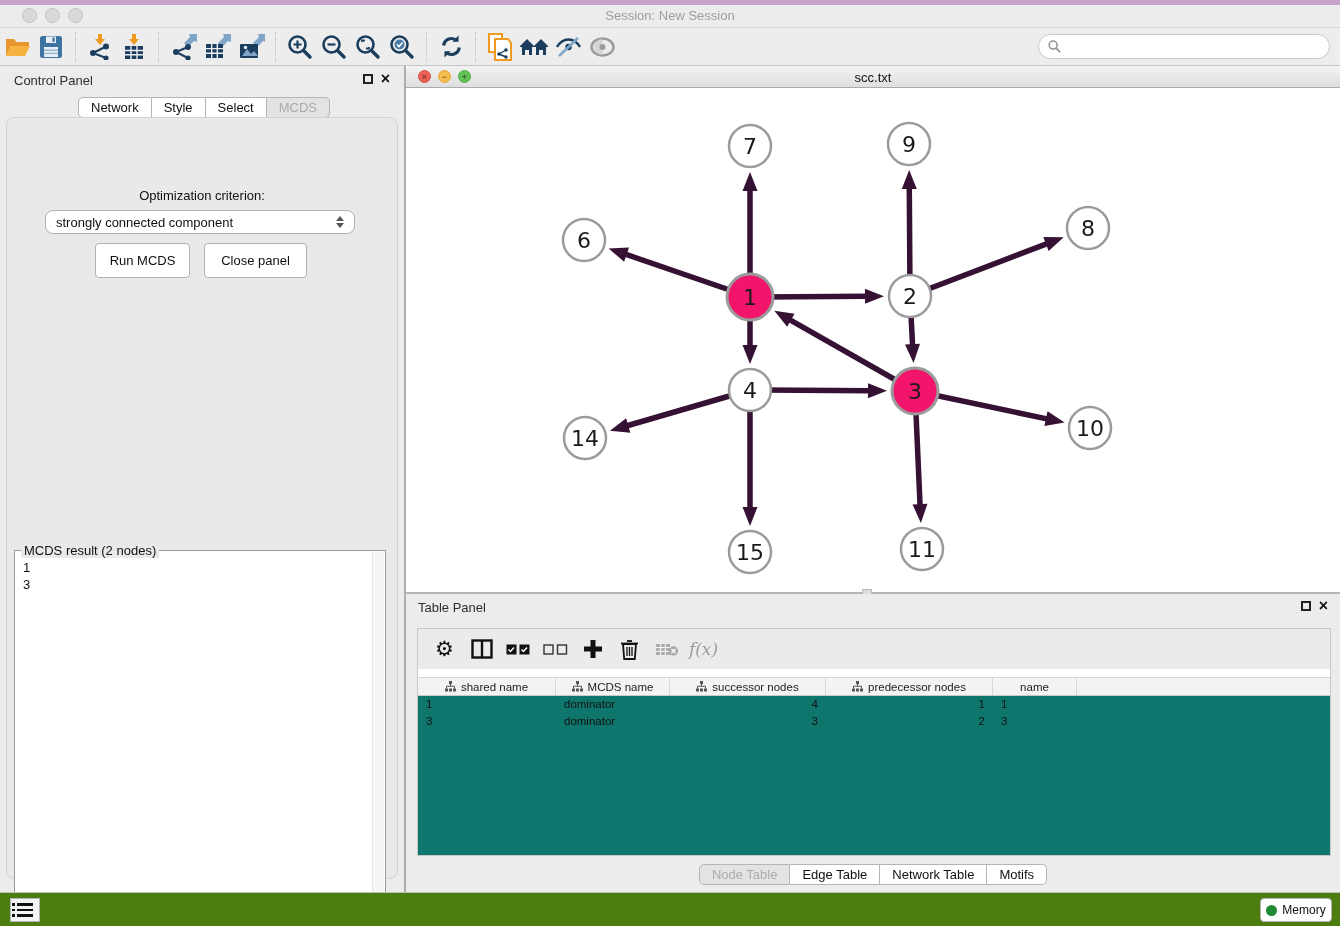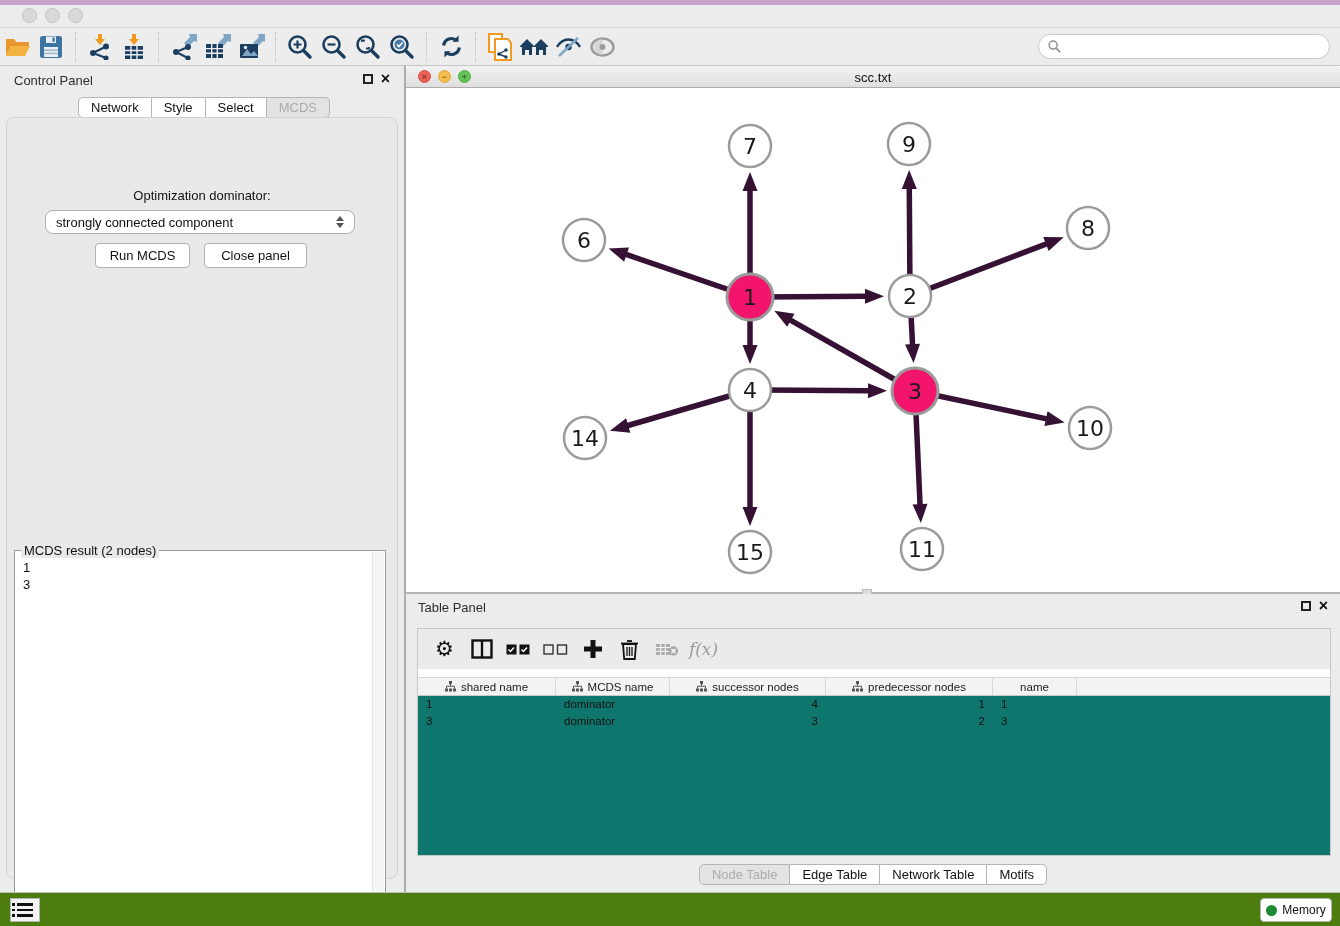--- a/index.html
+++ b/index.html
@@ -38,21 +38,21 @@
   .tab:last-child { border-radius:0 5px 5px 0; }
   .tab.active { background:#E3E3E3; color:#ABABAB; }
   #cp-tabs { left:78px; top:31px; }
 
   #cp-box { position:absolute; left:6px; top:51px; width:392px; height:762px; background:#E9E9E9; border:1px solid #D2D2D2; border-radius:8px; }
   #opt-label { position:absolute; left:0; right:0; top:70px; text-align:center; font-size:13px; color:#111; }
   #criterion-select { position:absolute; left:38px; top:92px; width:310px; height:24px; background:#FFF; border:1px solid #B1B1B1; border-radius:8px; display:flex; align-items:center; padding:0 10px; font-size:13px; color:#111; }
   #criterion-select .stepper { margin-left:auto; display:flex; flex-direction:column; gap:2px; }
   .tri-up { width:0; height:0; border-left:4px solid transparent; border-right:4px solid transparent; border-bottom:5px solid #555; }
   .tri-dn { width:0; height:0; border-left:4px solid transparent; border-right:4px solid transparent; border-top:5px solid #555; }
-  .pushbtn { position:absolute; height:25px; background:#FFF; border:1px solid #B1B1B1; border-radius:4px; font-size:13px; color:#111; display:flex; align-items:center; justify-content:center; font-family:"Liberation Sans",sans-serif; }
+  .pushbtn { position:absolute; height:35px; background:#FFF; border:1px solid #B1B1B1; border-radius:4px; font-size:13px; color:#111; display:flex; align-items:center; justify-content:center; font-family:"Liberation Sans",sans-serif; }
   #run-btn { left:88px; top:125px; width:95px; }
   #closepanel-btn { left:197px; top:125px; width:103px; }
 
   #result-fieldset { position:absolute; left:7px; top:421px; width:372px; height:378px; border:1px solid #9C9C9C; background:#FFF;margin-top:11px; }
   #result-legend { position:absolute; left:6px; top:-8px; background:#E9E9E9; padding:0 3px; font-size:13px; color:#111; }
   #result-list { position:absolute; left:0; top:3px; right:14px; bottom:0; padding:5px 8px; font-size:13px; color:#111; line-height:17px; overflow:hidden; }
   #result-scroll { position:absolute; right:1px; top:1px; width:12px; bottom:1px; background:#F5F5F5; border-left:1px solid #E6E6E6; }
 
   
   #net-window { position:absolute; left:406px; top:0; width:934px; height:526px; background:#FFF; }
@@ -92,20 +92,21 @@
 </head>
 <body>
 
 <div id="app">
 
   <div id="titlebar">
     <div id="menustrip"></div>
     <div class="tl-dot" style="left:22px"></div>
     <div class="tl-dot" style="left:45px"></div>
     <div class="tl-dot" style="left:68px"></div>
+    <div id="win-title">Session: New Session</div>
   </div>
 
   <div id="main-toolbar">
     <div class="tbtn">
       <svg width="27" height="24" viewBox="0 0 27 24">
           <path d="M2 4h8l2.5 3H25v4H7L2 21Z" fill="#E8962E"></path>
           <path d="M2 21 7 11h19l-5 10Z" fill="#F4B23E"></path>
         </svg>
     </div>
     <div class="tbtn">
@@ -250,21 +251,21 @@
         <span class="float-ic"></span>
         <span class="close-ic">×</span>
       </div>
       <div id="cp-tabs" class="tabrow">
           <div class="tab">Network</div>
           <div class="tab">Style</div>
           <div class="tab">Select</div>
           <div class="tab active">MCDS</div>
         </div>
       <div id="cp-box">
-        <div id="opt-label">Optimization dominator:</div>
+        <div id="opt-label">Optimization criterion:</div>
         <div id="criterion-select">
           <span>strongly connected component</span>
           <span class="stepper">
               <span class="tri-up"></span>
               <span class="tri-dn"></span>
             </span>
         </div>
         <div id="run-btn" class="pushbtn">Run MCDS</div>
         <div id="closepanel-btn" class="pushbtn">Close panel</div>
         <div id="result-fieldset">

